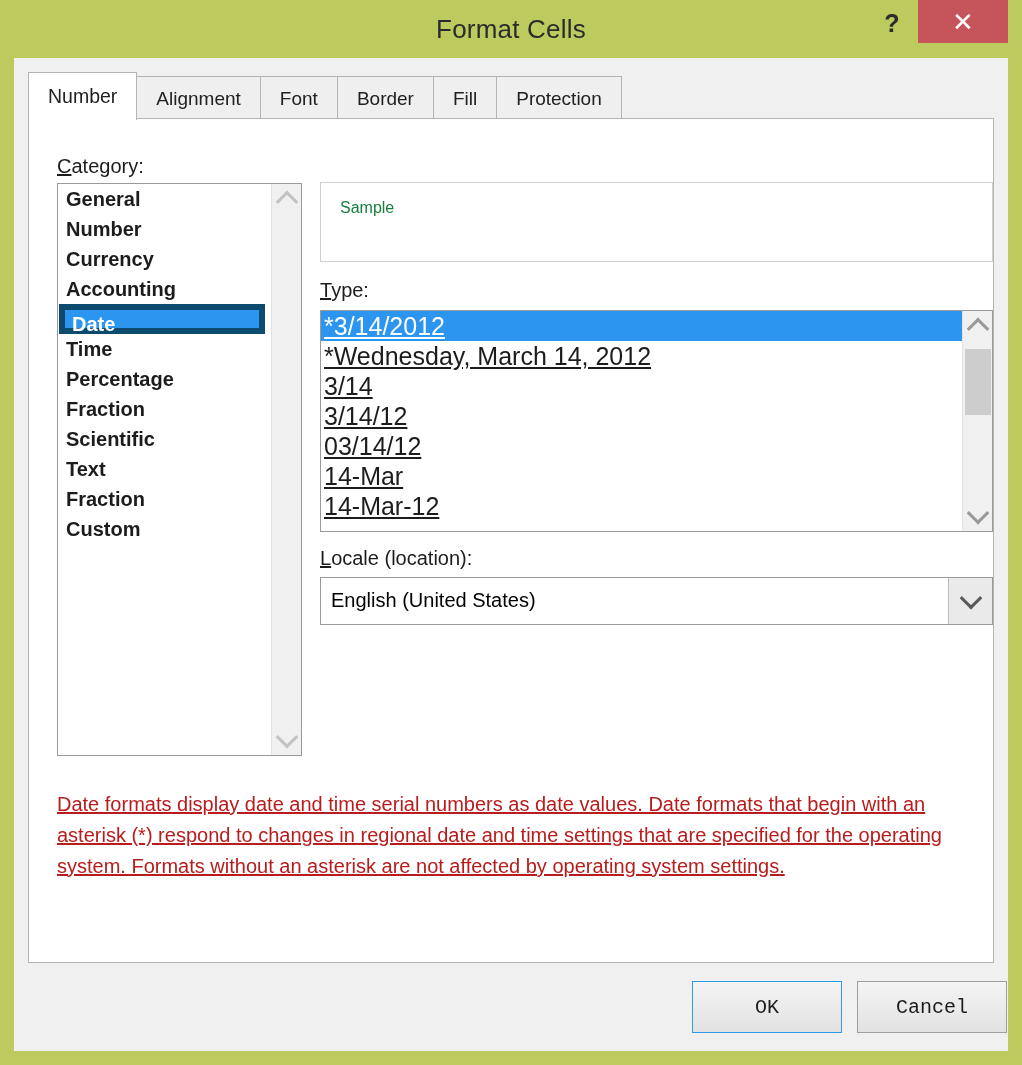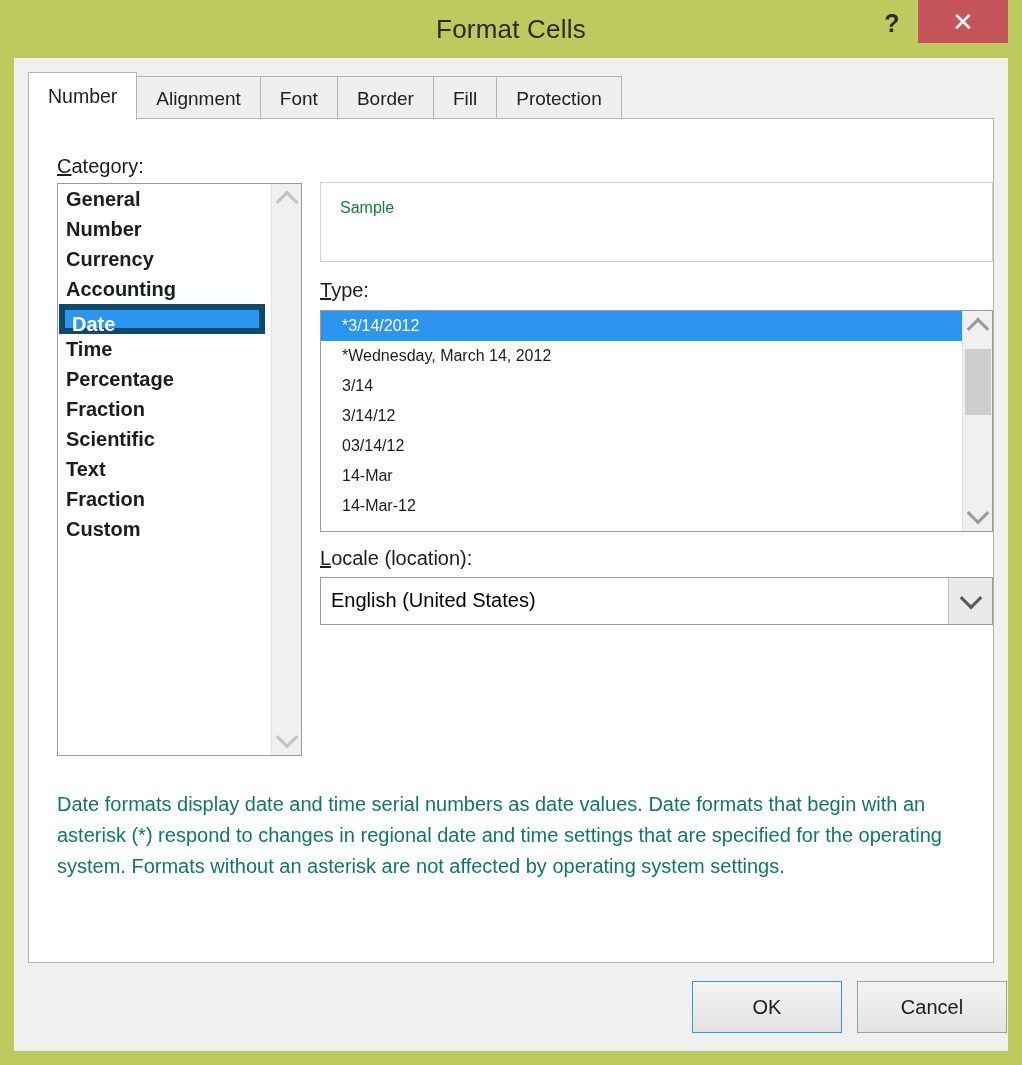--- a/index.html
+++ b/index.html
@@ -225,26 +225,27 @@
     overflow: hidden;
   }
   #type-items {
     position: absolute;
     left: 0; top: 0;
     width: 641px;
   }
   .type-item {
     height: 30px;
     line-height: 30px;
-    padding-left: 21px;
-    font-size: 16px;
+    padding-left: 3px;
+    font-size: 25px;
     color: #1c1c1c;
     white-space: nowrap;
     cursor: default;
     box-sizing: border-box;
+    text-decoration: underline;
   }
   .type-item.selected {
     background: #2b95f0;
     color: #ffffff;
   }
 
   
   #locale-label { left: 291px; top: 428px; }
   #locale-combo {
     position: absolute;
@@ -271,28 +272,29 @@
     box-sizing: border-box;
   }
 
   
   #description-text {
     position: absolute;
     left: 28px; top: 670px;
     width: 936px;
     font-size: 20px;
     line-height: 31px;
-    color: #0f766e;
+    color: #b91c1c;
+    text-decoration: underline;
   }
 
   
   #footer {
     position: absolute;
     left: 14px; top: 905px;
-    width: 966px; height: 88px;
+    width: 966px; height: 88px; font-family: Liberation Mono, monospace;
   }
   .dlg-button {
     position: absolute;
     top: 18px;
     height: 52px;
     background: linear-gradient(to bottom, #f4f4f4 0%, #ebebeb 50%, #e2e2e2 100%);
     display: flex; align-items: center; justify-content: center;
     font-size: 20px;
     color: #1c1c1c;
     cursor: pointer;

